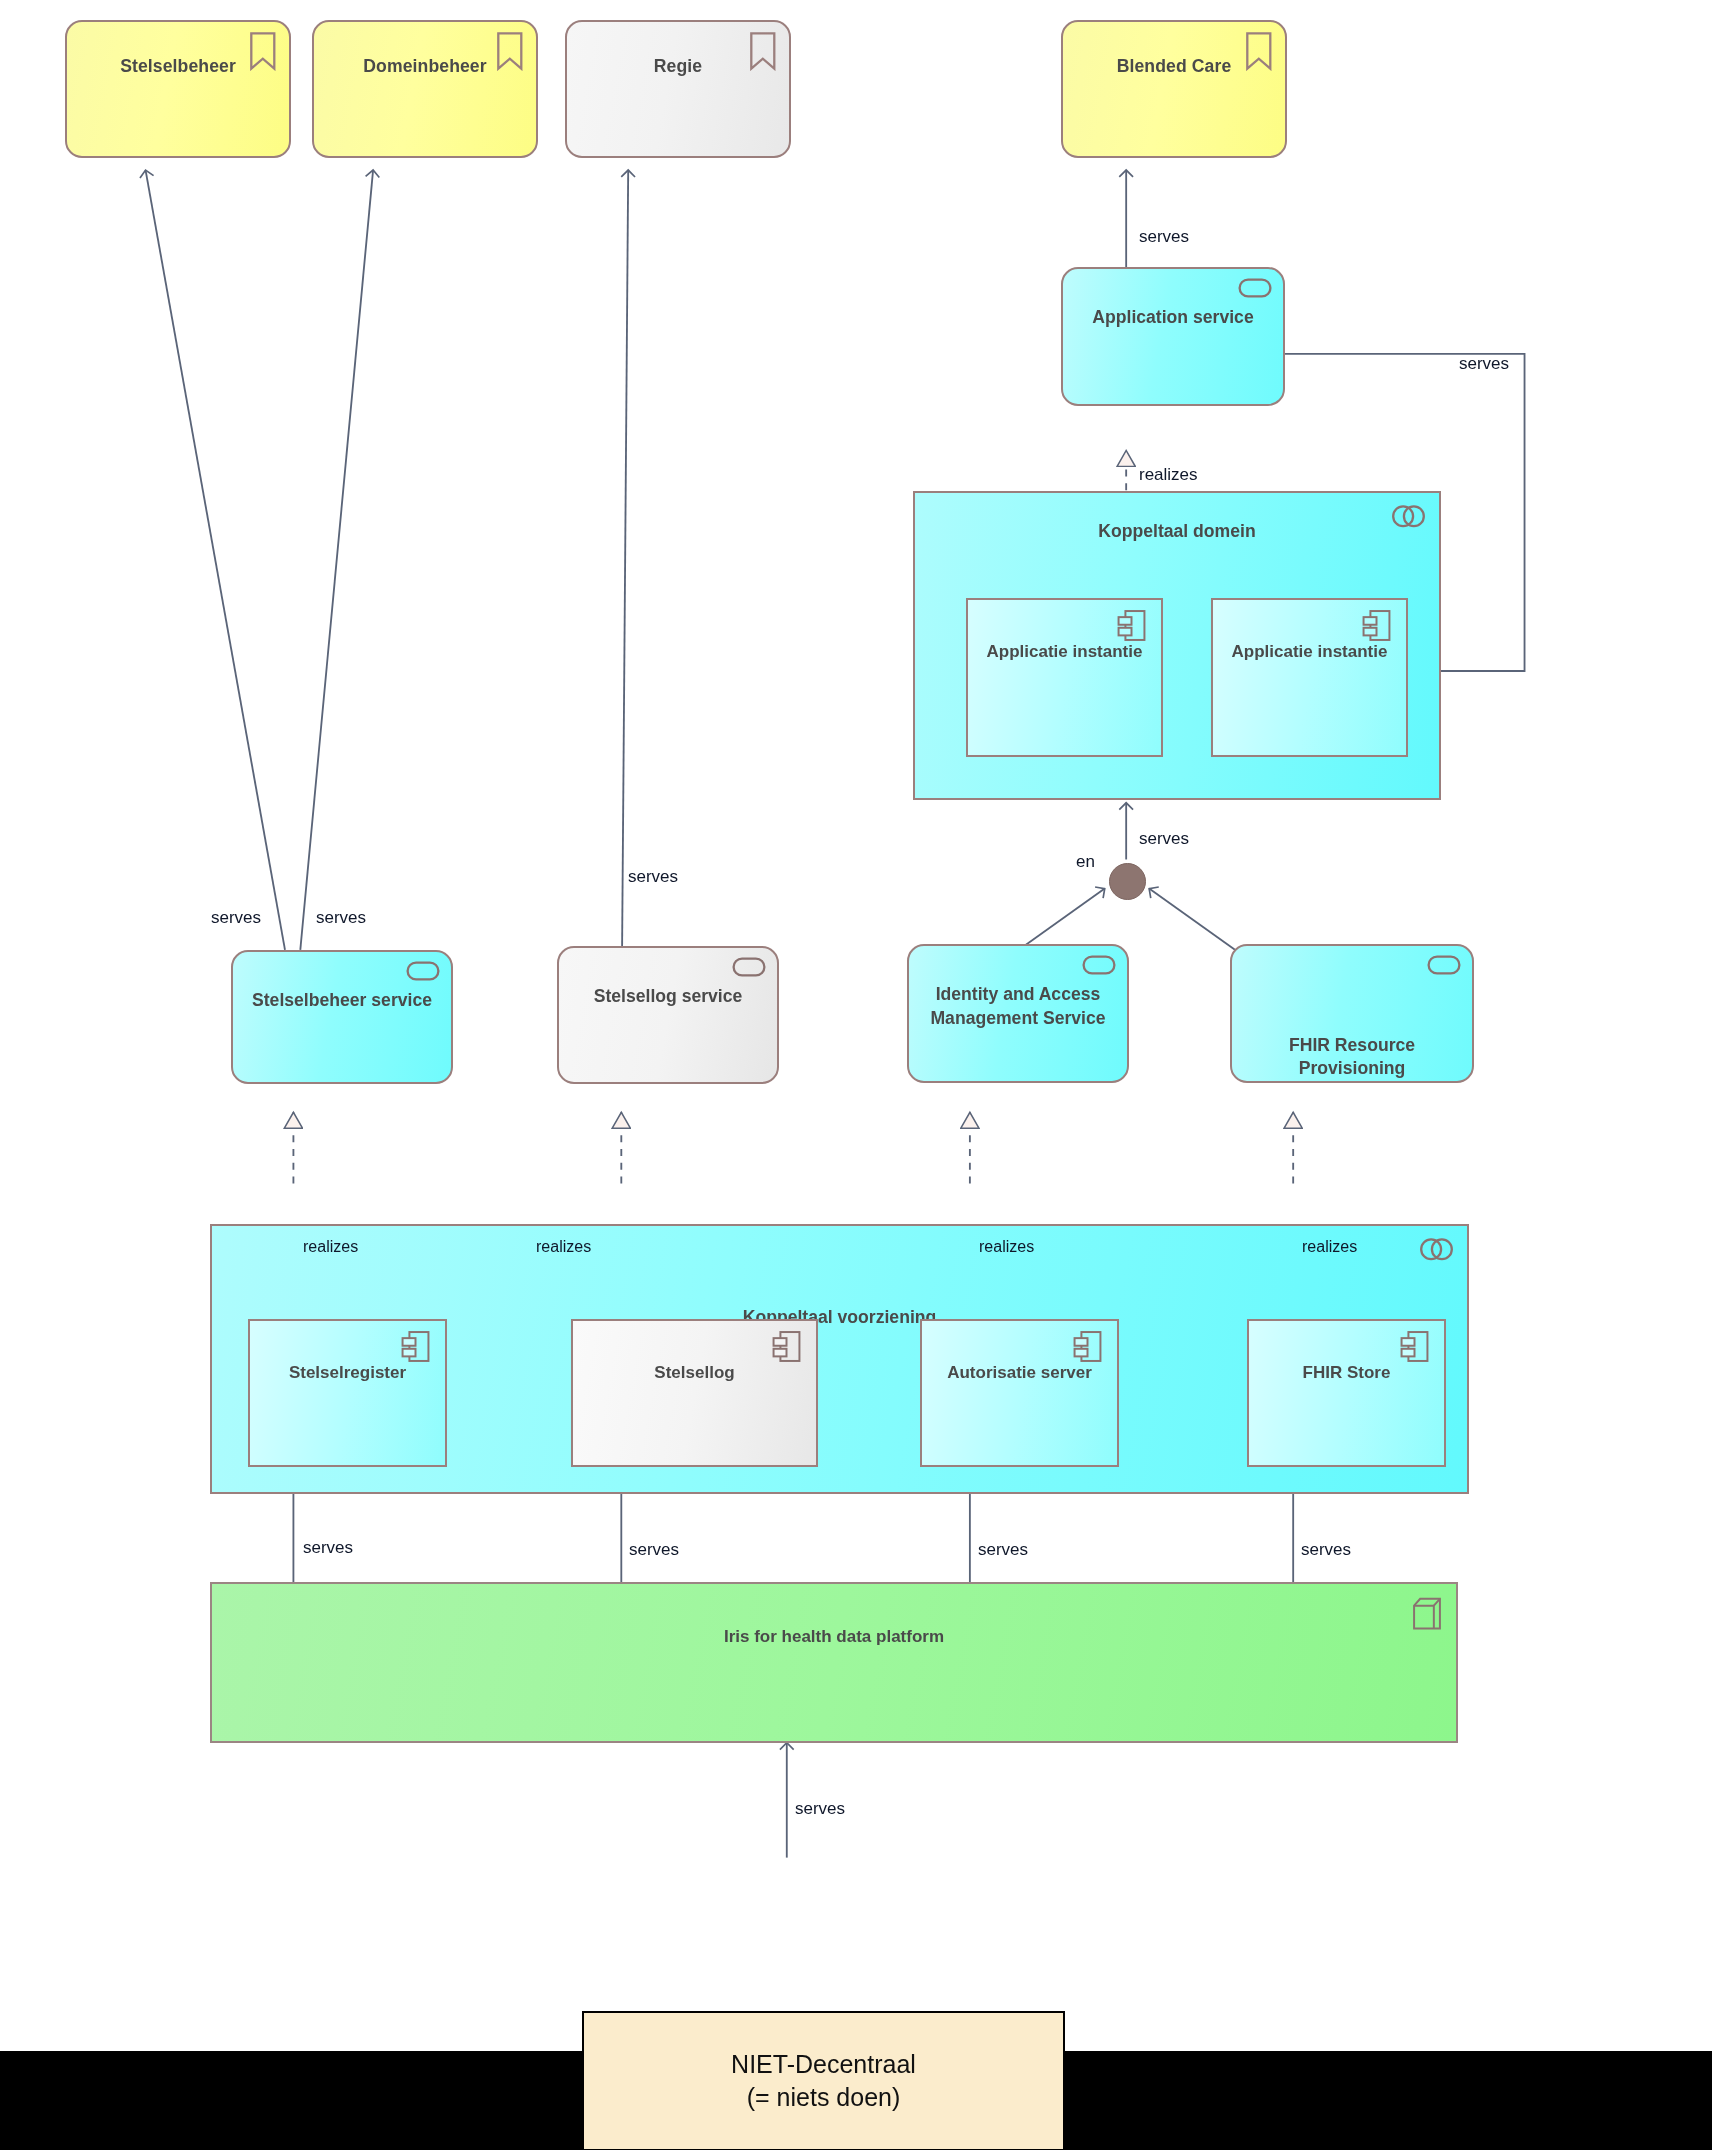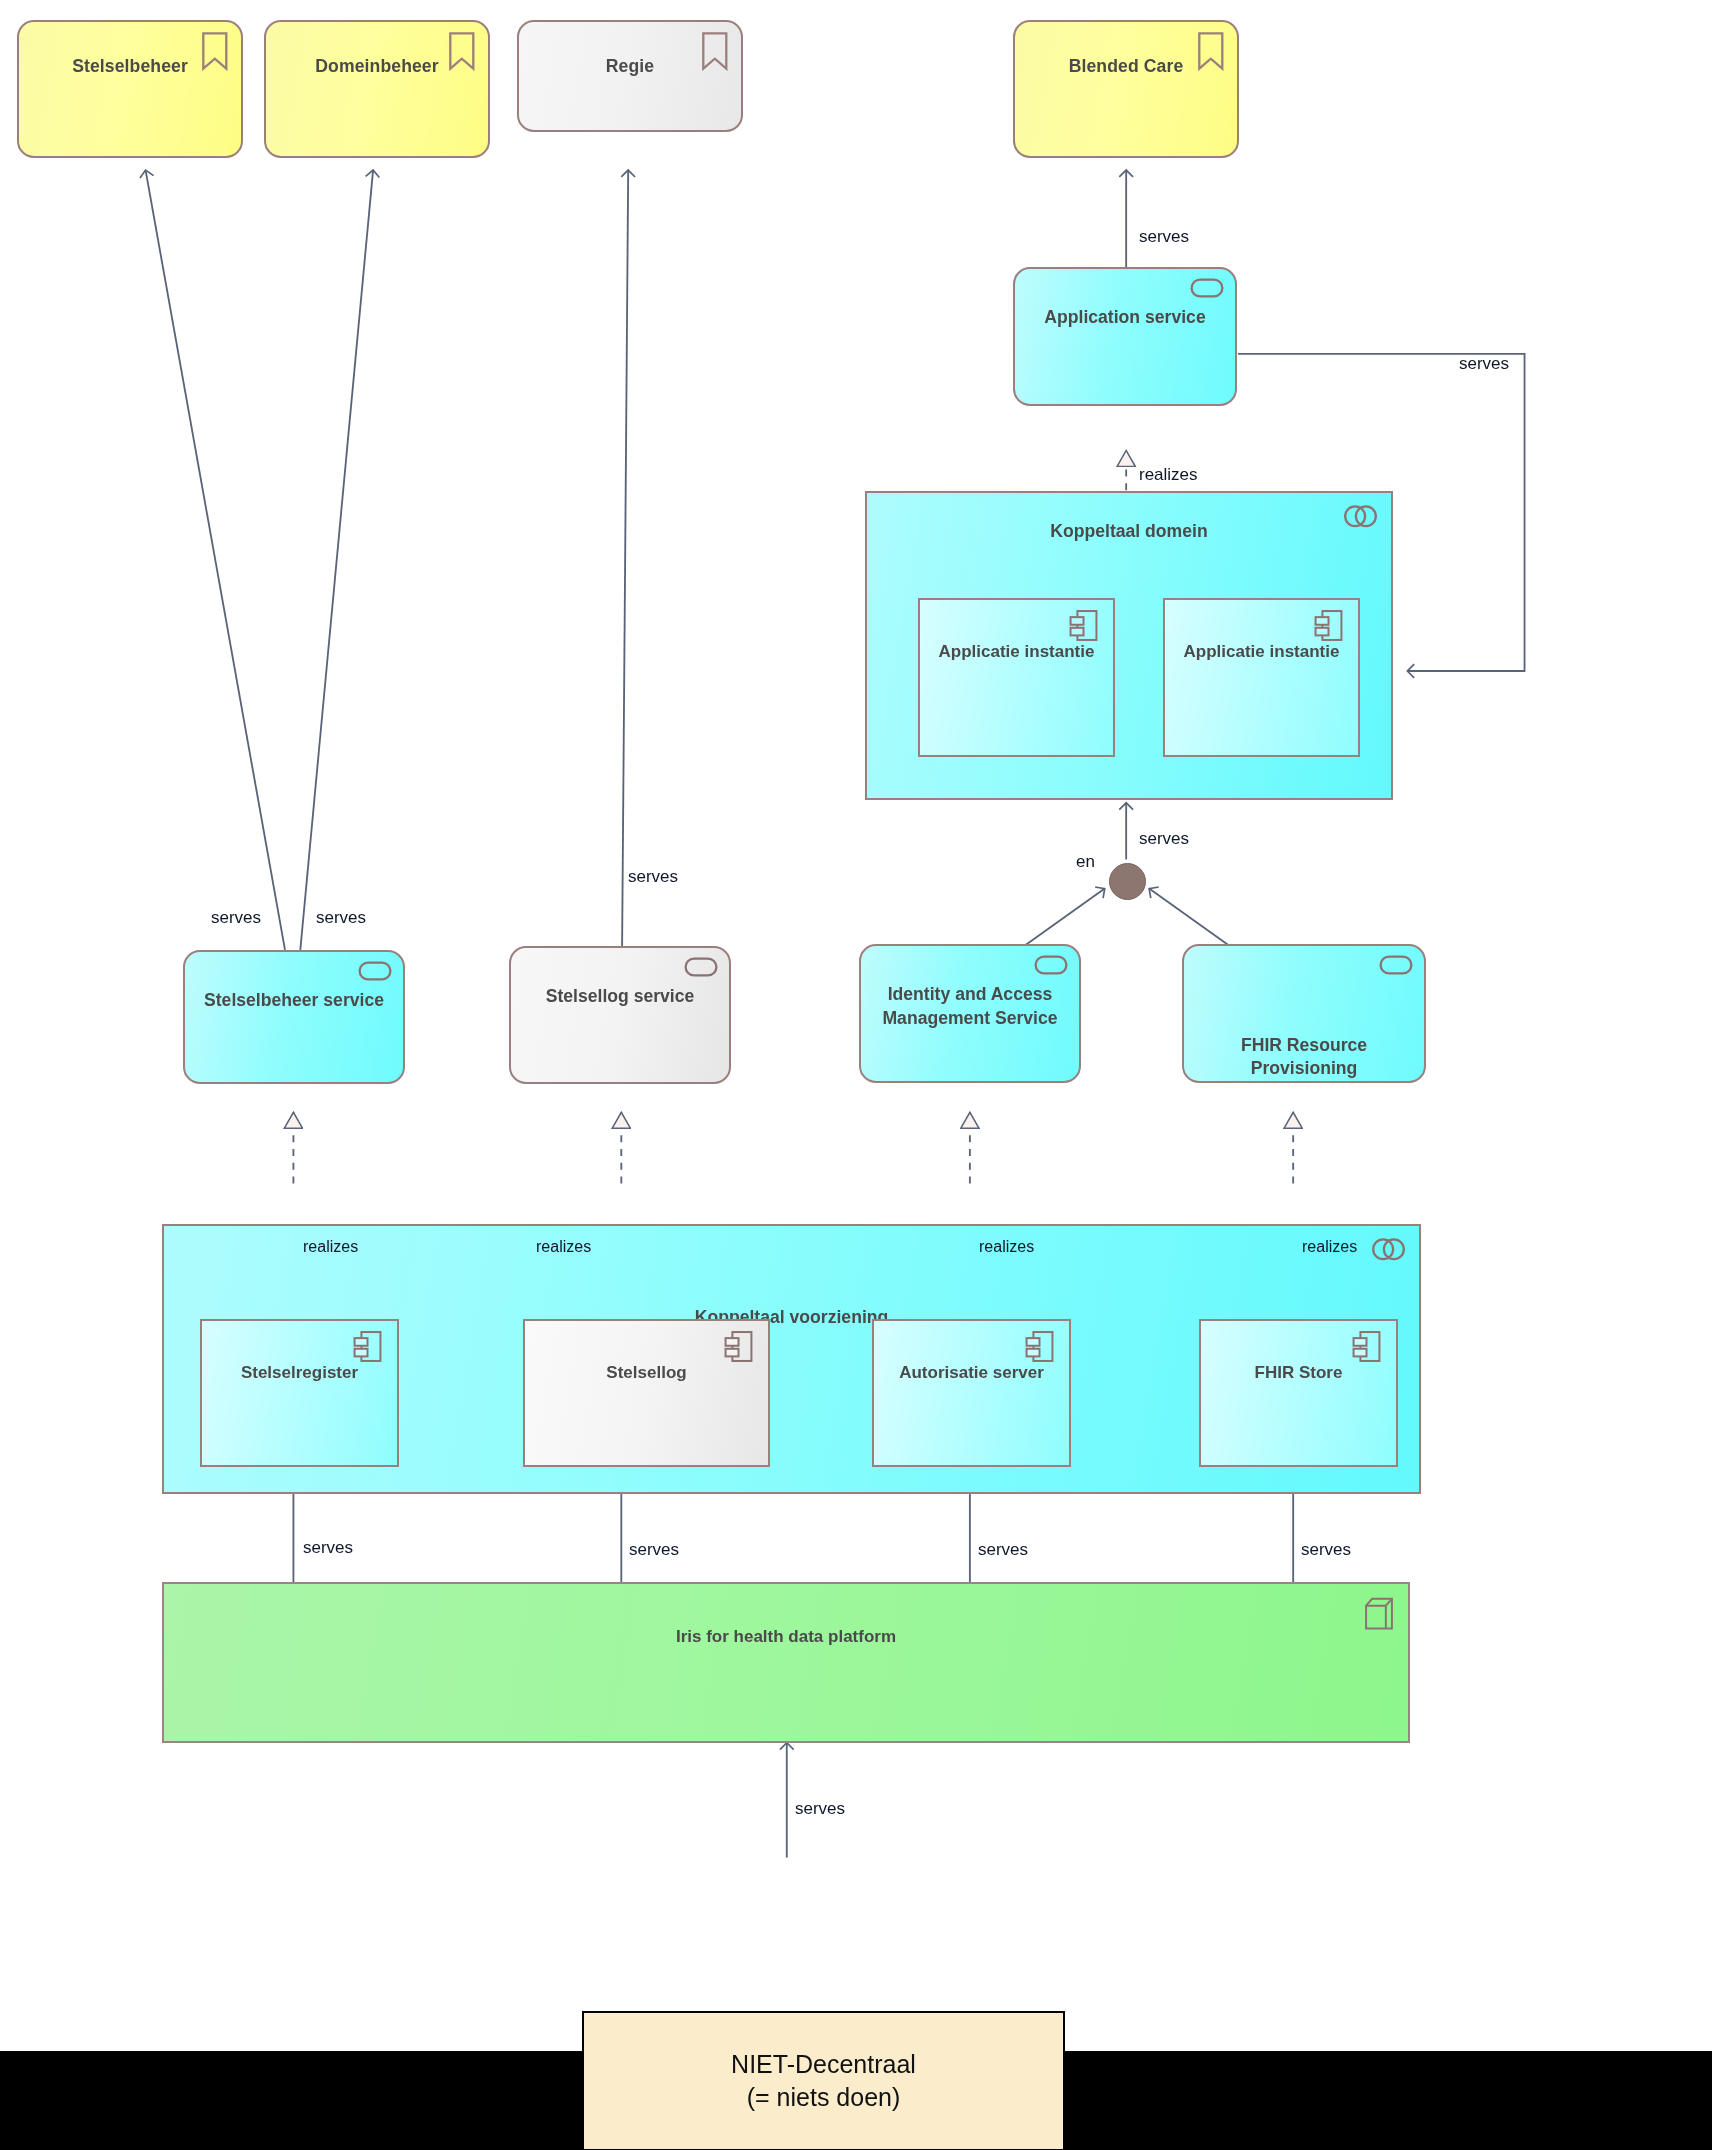--- a/index.html
+++ b/index.html
@@ -24,20 +24,21 @@
     position: absolute;
     left: 0; top: 0;
     width: 1713px;
     height: 2151px;
     pointer-events: none;
     overflow: visible;
   }
   .node {
     position: absolute;
     box-sizing: border-box;
+    margin-left: 48px;
   }
 
   
   .biz {
     border: 2.3px solid #9b7f7d;
     border-radius: 17px;
     background: linear-gradient(100deg, #fbfba6 0%, #ffff9e 45%, #fdfd84 100%);
   }
   .biz.gray {
     background: linear-gradient(100deg, #f6f6f6 0%, #f2f2f2 45%, #e8e8e8 100%);
@@ -242,21 +243,21 @@
 
   <div class="node biz" style="left:264px; top:20px; width:226px; height:138px;">
     <span class="badge" style="right:12.3px; top:9.2px;">
       <svg width="27.6" height="40" viewBox="0 0 36 52">
         <path d="M 3,3 L 33,3 L 33,49 L 18,36 L 3,49 z" fill="none" stroke="#9b7f7d" stroke-width="3"></path>
       </svg>
     </span>
     <div class="label">Domeinbeheer</div>
   </div>
 
-  <div class="node biz gray" style="left:517px; top:20px; width:226px; height:112px;">
+  <div class="node biz gray" style="left:517px; top:20px; width:226px; height:138px;">
     <span class="badge" style="right:12.3px; top:9.2px;">
       <svg width="27.6" height="40" viewBox="0 0 36 52">
         <path d="M 3,3 L 33,3 L 33,49 L 18,36 L 3,49 z" fill="none" stroke="#9b7f7d" stroke-width="3"></path>
       </svg>
     </span>
     <div class="label">Regie</div>
   </div>
 
   <div class="node biz" style="left:1013px; top:20px; width:226px; height:138px;">
     <span class="badge" style="right:12.3px; top:9.2px;">

